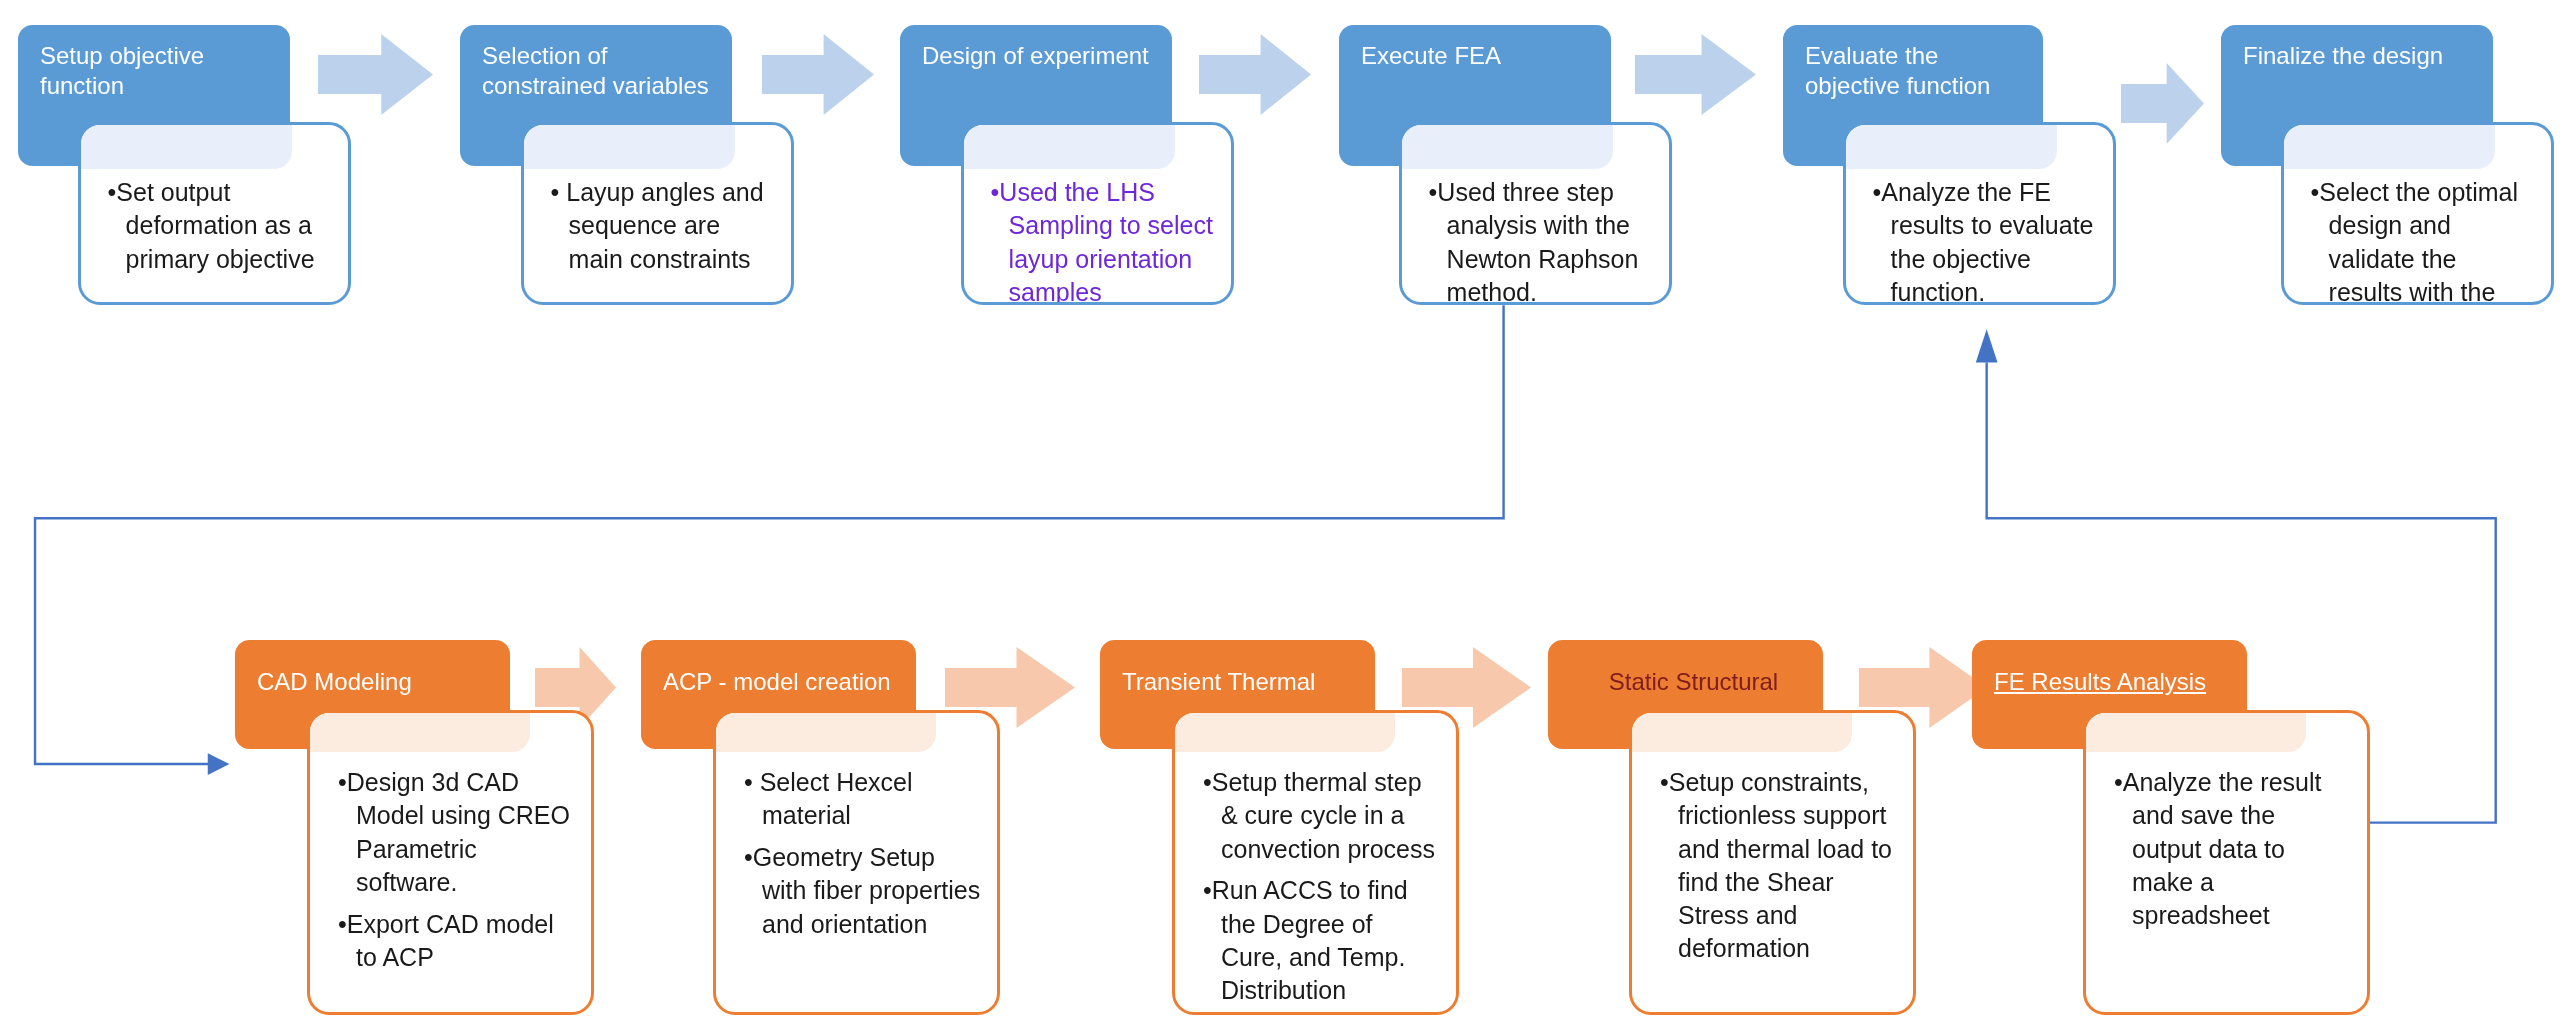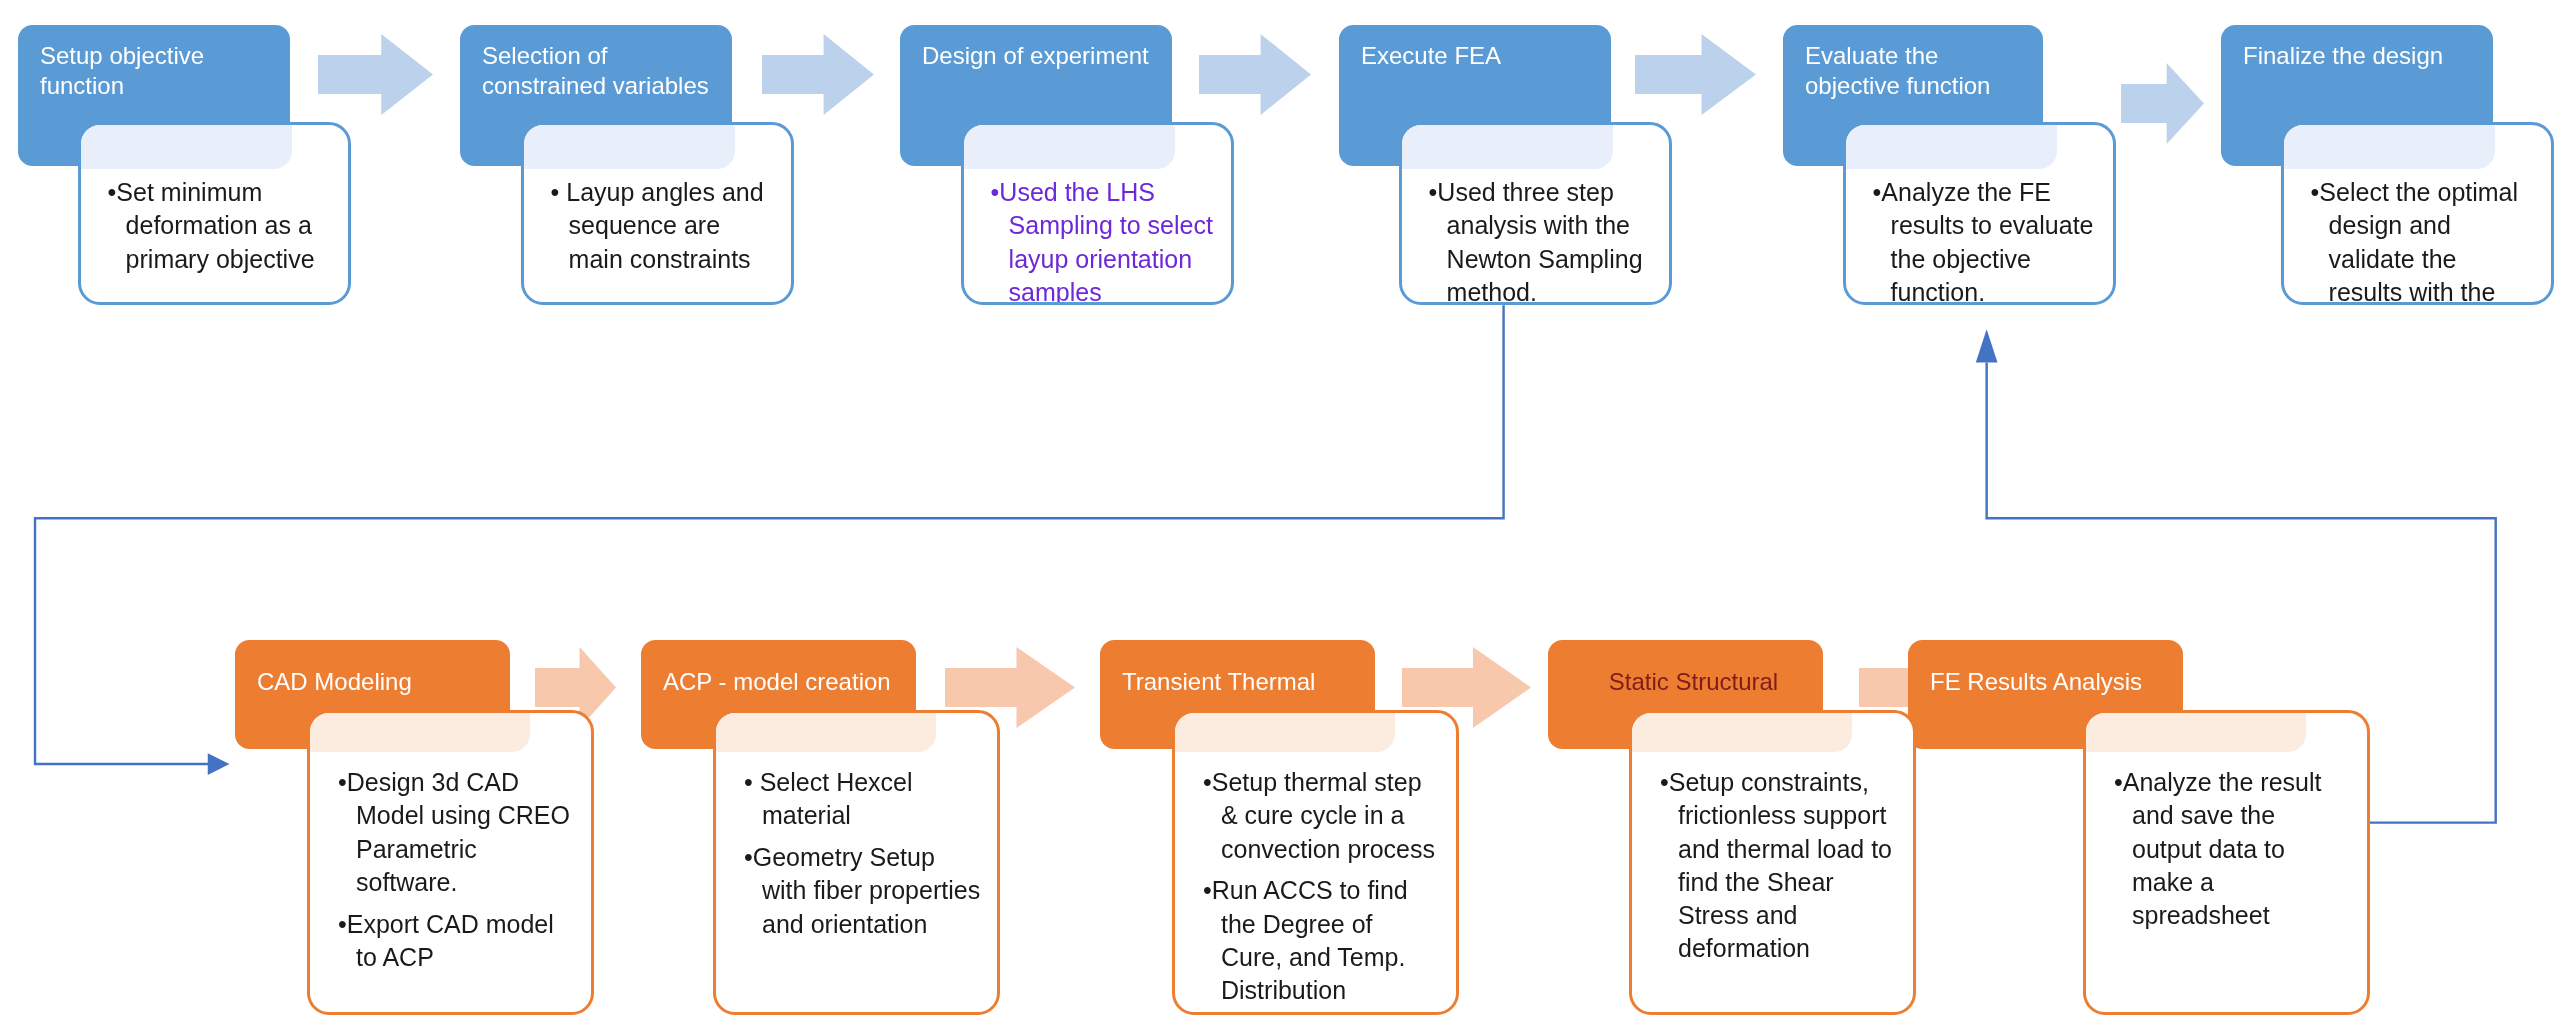--- a/index.html
+++ b/index.html
@@ -37,36 +37,36 @@
 <div id="canvas" style="--blueHeader: #5b9bd5; --blueArrow: #bcd2ec; --blueBorder: #5b9bd5; --orangeHeader: #ed7d31; --orangeArrow: #f7c8ab; --orangeBorder: #ed7d31; background: rgb(255, 255, 255);">
   <svg id="connectors" width="2576" height="1033" viewBox="0 0 4266 1710">
     <path id="connA" d="M 2490 505 L 2490 858 L 58 858 L 58 1265 L 352 1265" fill="none" stroke-width="4" stroke="#4472c4"></path>
     <polygon id="connAHead" points="380,1265 344,1247 344,1283" fill="#4472c4"></polygon>
     <path id="connB" d="M 3897 1362 L 4133 1362 L 4133 858 L 3290 858 L 3290 600" fill="none" stroke-width="4" stroke="#4472c4"></path>
     <polygon id="connBHead" points="3290,545 3272,600 3308,600" fill="#4472c4"></polygon>
   </svg>
 <div class="hdr top" style="left: 18px; top: 25px; width: 272px; height: 141px; color: rgb(255, 255, 255);">Setup objective function</div>
     <div class="detail top" style="left: 78px; top: 122px; width: 273px; height: 183px; color: rgb(26, 26, 26);">
       <div class="band" style="width: 211px; height: 44px; background: rgb(233, 239, 250);"></div>
-      <div class="bullet">•Set minimum deformation as a primary objective</div>
+      <div class="bullet">•Set output deformation as a primary objective</div>
     </div>
     <div class="hdr top" style="left: 460px; top: 25px; width: 272px; height: 141px; color: rgb(255, 255, 255);">Selection of constrained variables</div>
     <div class="detail top" style="left: 521px; top: 122px; width: 273px; height: 183px; color: rgb(26, 26, 26);">
       <div class="band" style="width: 211px; height: 44px; background: rgb(233, 239, 250);"></div>
       <div class="bullet">• Layup angles and sequence are main constraints</div>
     </div>
     <div class="hdr top" style="left: 900px; top: 25px; width: 272px; height: 141px; color: rgb(255, 255, 255);">Design of experiment</div>
     <div class="detail top" style="left: 961px; top: 122px; width: 273px; height: 183px; color: #6d28d9;">
       <div class="band" style="width: 211px; height: 44px; background: rgb(233, 239, 250);"></div>
       <div class="bullet">•Used the LHS Sampling to select layup orientation samples</div>
     </div>
     <div class="hdr top" style="left: 1339px; top: 25px; width: 272px; height: 141px; color: rgb(255, 255, 255);">Execute FEA</div>
     <div class="detail top" style="left: 1399px; top: 122px; width: 273px; height: 183px; color: rgb(26, 26, 26);">
       <div class="band" style="width: 211px; height: 44px; background: rgb(233, 239, 250);"></div>
-      <div class="bullet">•Used three step analysis with the Newton Sampling method.</div>
+      <div class="bullet">•Used three step analysis with the Newton Raphson method.</div>
     </div>
     <div class="hdr top" style="left: 1783px; top: 25px; width: 260px; height: 141px; color: rgb(255, 255, 255);">Evaluate the objective function</div>
     <div class="detail top" style="left: 1843px; top: 122px; width: 273px; height: 183px; color: rgb(26, 26, 26);">
       <div class="band" style="width: 211px; height: 44px; background: rgb(233, 239, 250);"></div>
       <div class="bullet">•Analyze the FE results to evaluate the objective function.</div>
     </div>
     <div class="hdr top" style="left: 2221px; top: 25px; width: 272px; height: 141px; color: rgb(255, 255, 255);">Finalize the design</div>
     <div class="detail top" style="left: 2281px; top: 122px; width: 273px; height: 183px; color: rgb(26, 26, 26);">
       <div class="band" style="width: 211px; height: 44px; background: rgb(233, 239, 250);"></div>
       <div class="bullet">•Select the optimal design and validate the results with the Mfg.</div>
@@ -87,21 +87,21 @@
     <div class="detail bot" style="left: 1155px; top: 710px; width: 287px; height: 305px; color: rgb(26, 26, 26);">
       <div class="band" style="width: 220px; height: 39px; background: rgb(252, 236, 224);"></div>
       <div class="bullet">•Setup thermal step &amp; cure cycle in a convection process</div>
       <div class="bullet">•Run ACCS to find the Degree of Cure, and Temp. Distribution</div>
     </div>
     <div class="hdr bot" style="left: 1548px; top: 640px; width: 275px; height: 109px; color: #7f1d1d; text-align: center;">Static Structural</div>
     <div class="detail bot" style="left: 1612px; top: 710px; width: 287px; height: 305px; color: rgb(26, 26, 26);">
       <div class="band" style="width: 220px; height: 39px; background: rgb(252, 236, 224);"></div>
       <div class="bullet">•Setup constraints, frictionless support and thermal load to find the Shear Stress and deformation</div>
     </div>
-    <div class="hdr bot" style="left: 1908px; top: 640px; width: 275px; height: 109px; color: rgb(255, 255, 255);">FE Results Analysis</div>
+    <div class="hdr bot" style="left: 1972px; top: 640px; width: 275px; height: 109px; color: rgb(255, 255, 255); text-decoration: underline;">FE Results Analysis</div>
     <div class="detail bot" style="left: 2066px; top: 710px; width: 287px; height: 305px; color: rgb(26, 26, 26);">
       <div class="band" style="width: 220px; height: 39px; background: rgb(252, 236, 224);"></div>
       <div class="bullet">•Analyze the result and save the output data to make a spreadsheet</div>
     </div>
     <div class="chev top" style="left: 318px; top: 34px; width: 115px; height: 81px;"></div>
     <div class="chev top" style="left: 762px; top: 34px; width: 112px; height: 81px;"></div>
     <div class="chev top" style="left: 1199px; top: 34px; width: 112px; height: 81px;"></div>
     <div class="chev top" style="left: 1635px; top: 34px; width: 121px; height: 81px;"></div>
     <div class="chev top" style="left: 2121px; top: 63px; width: 83px; height: 81px;"></div>
     <div class="chev bot" style="left: 535px; top: 647px; width: 81px; height: 81px;"></div>

